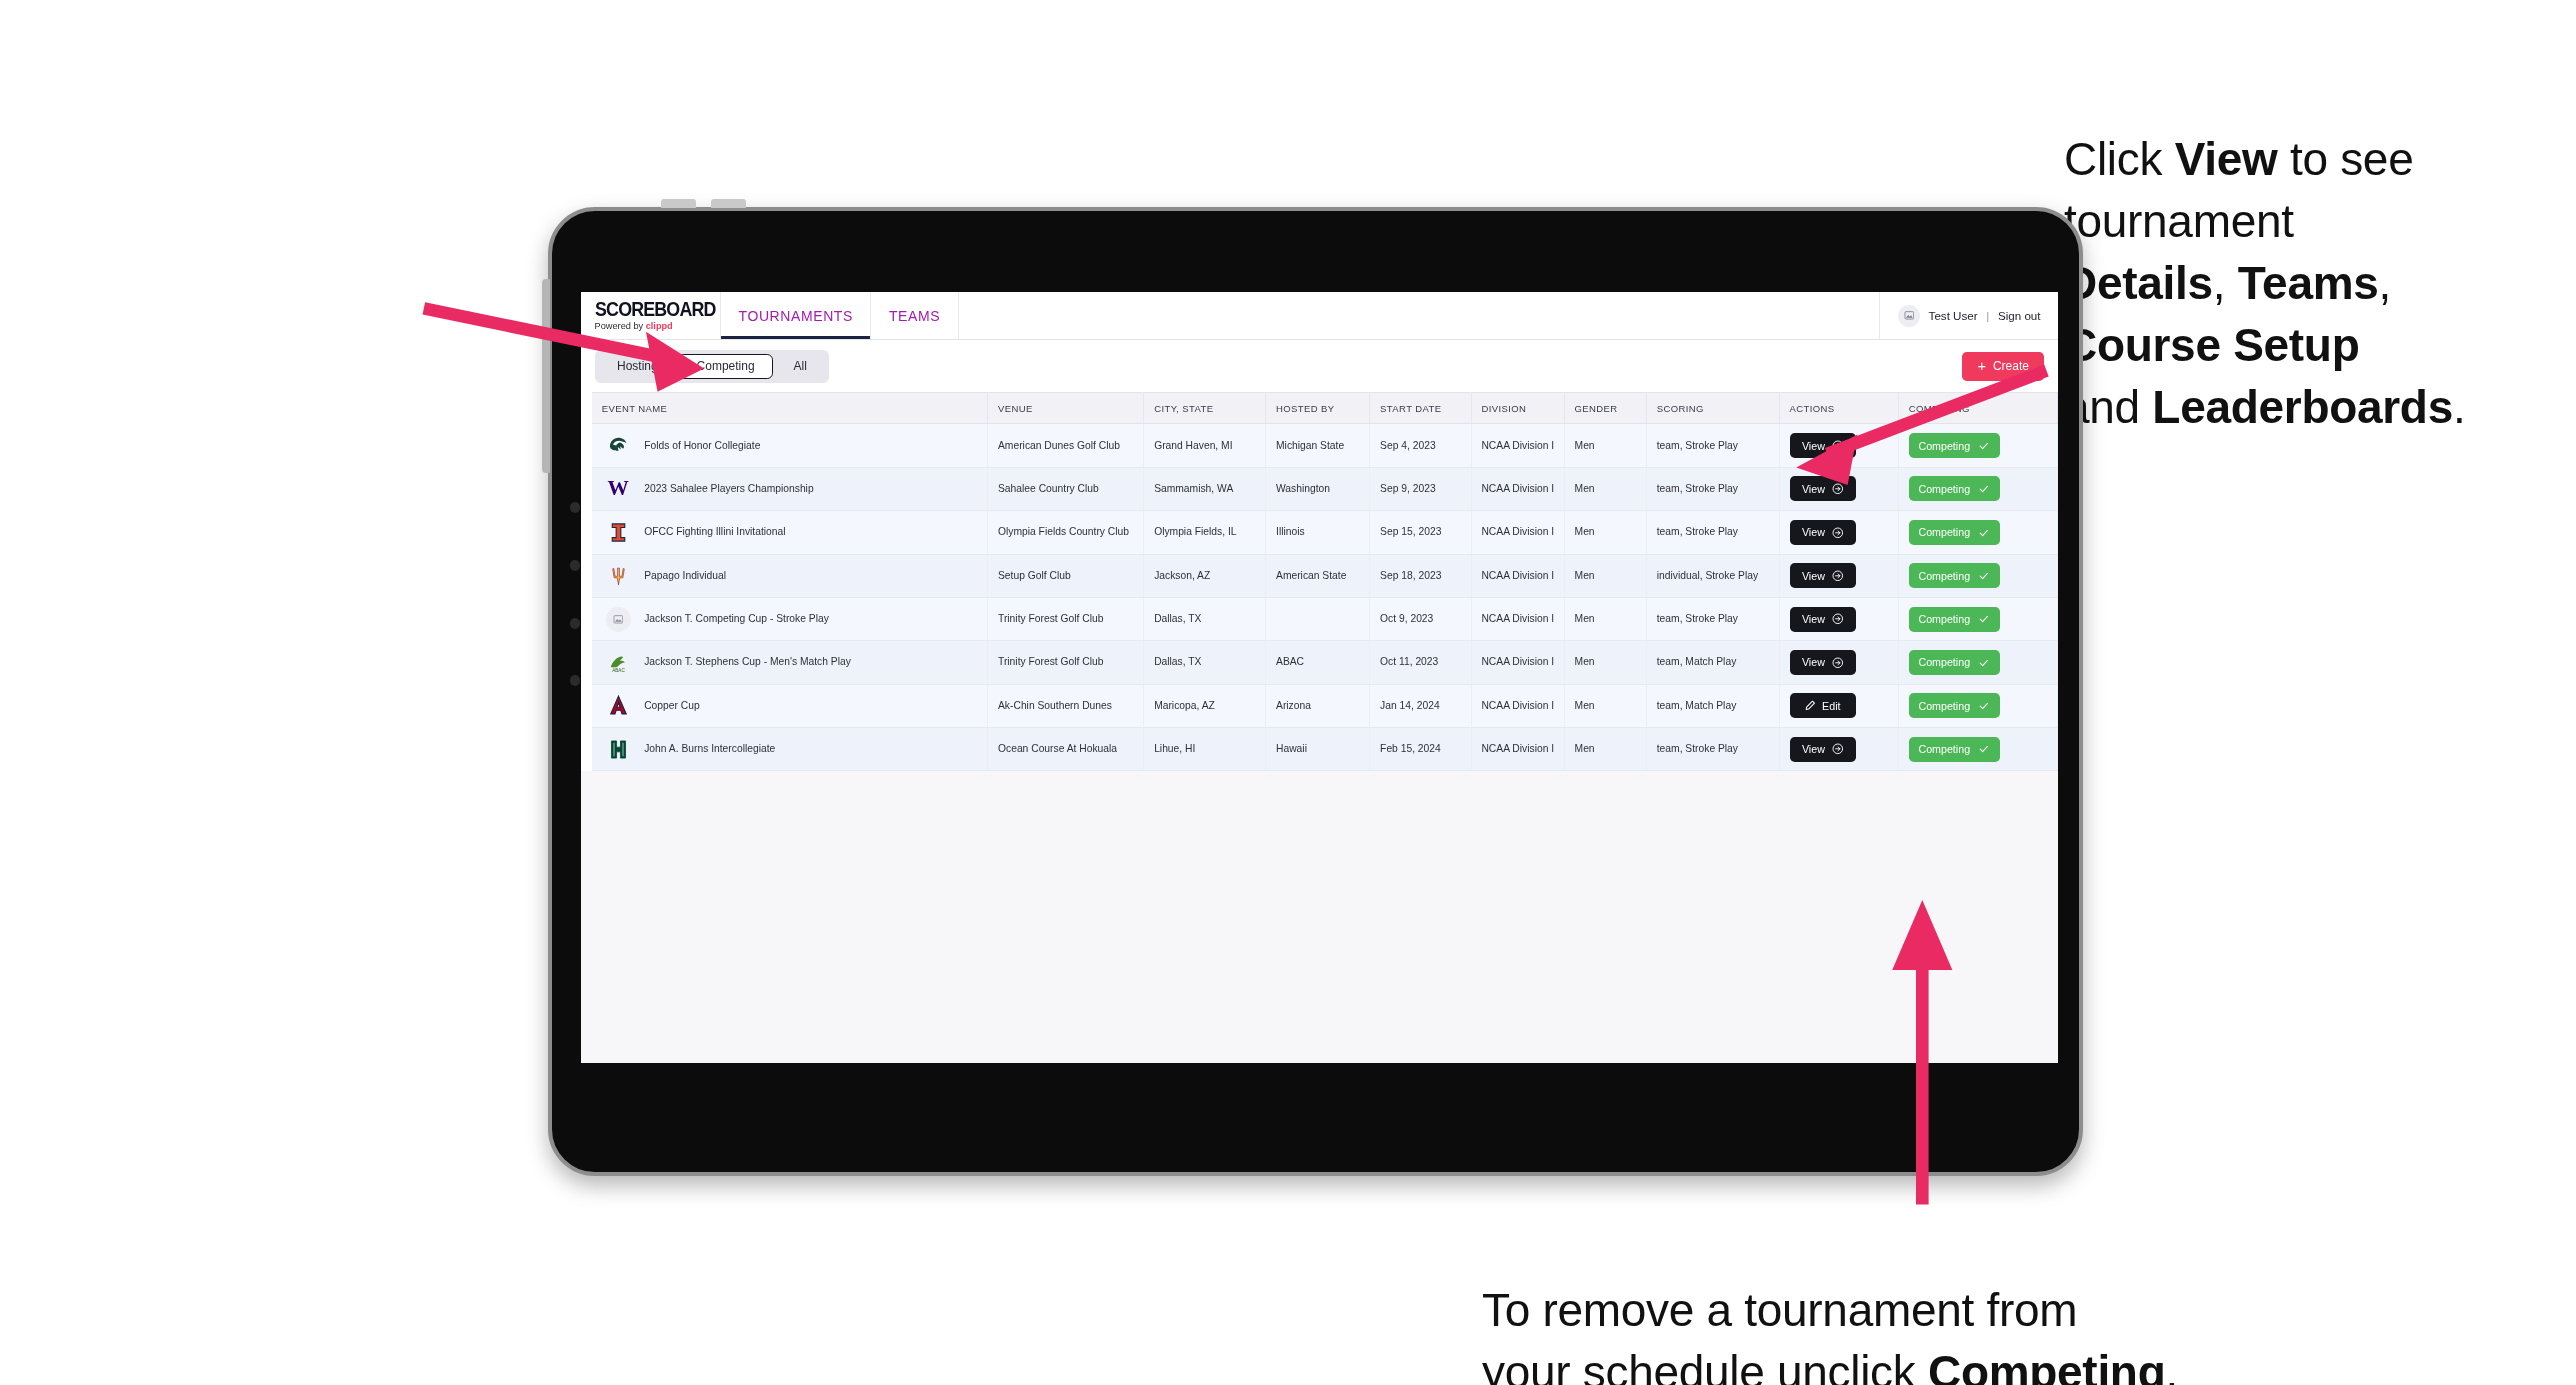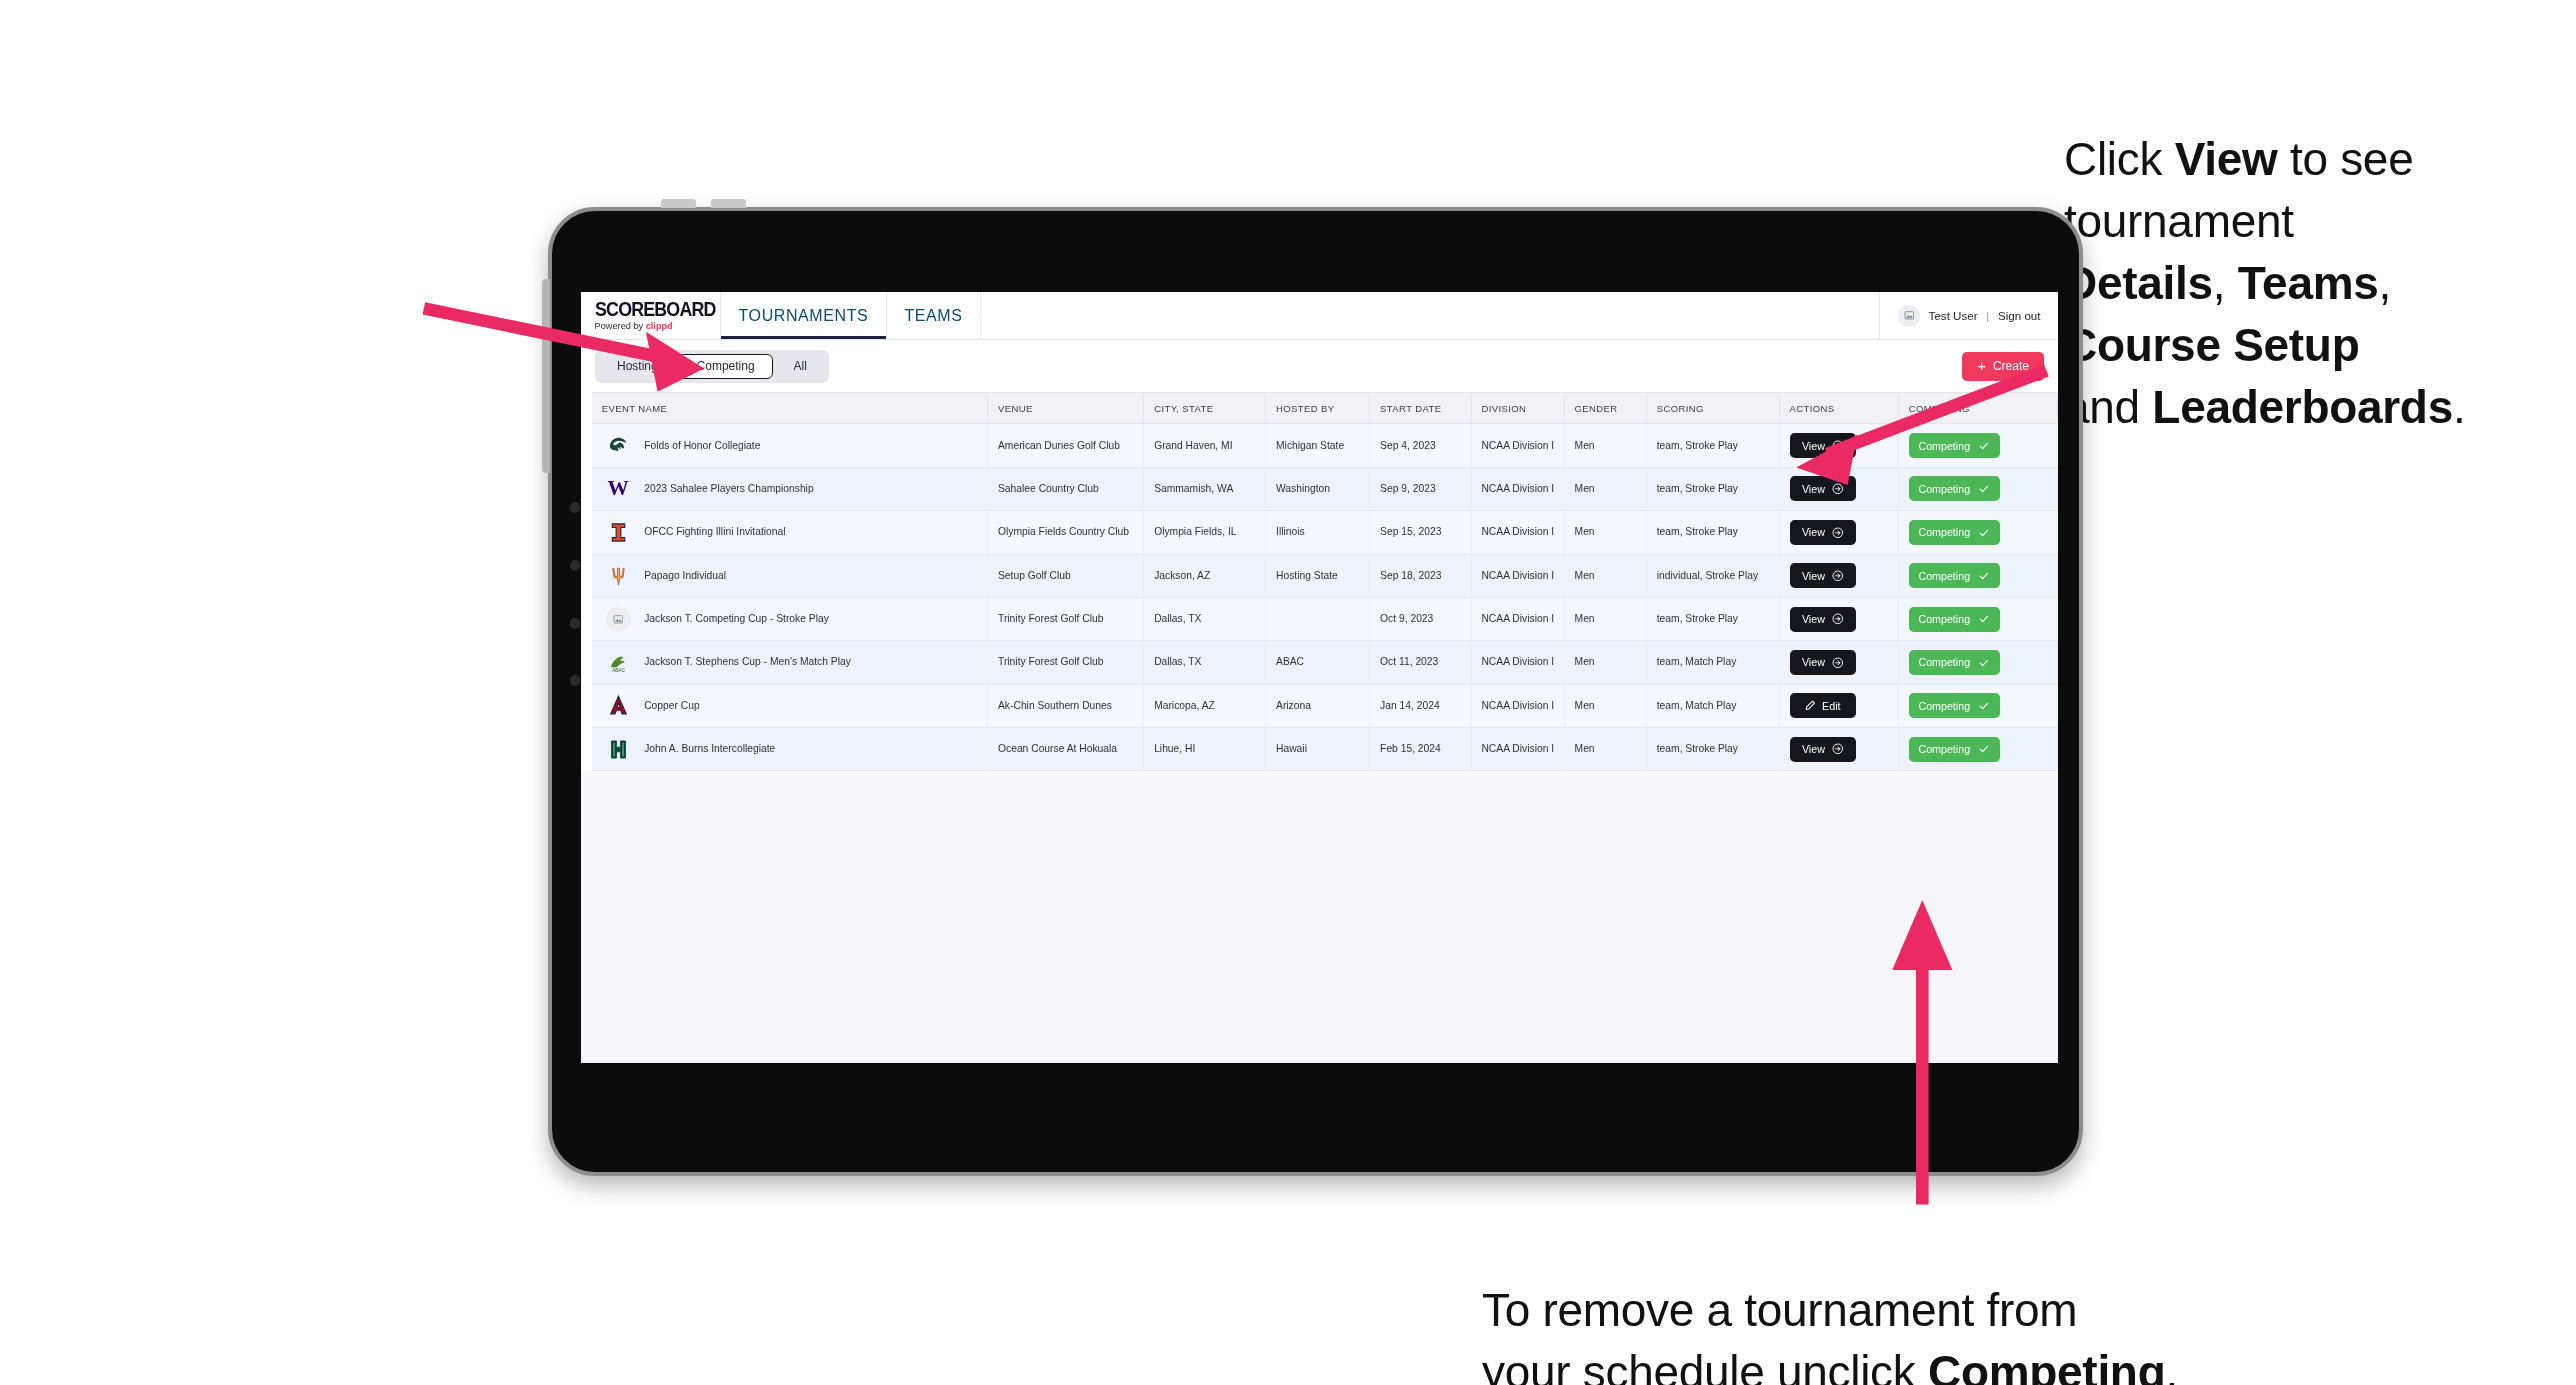--- a/index.html
+++ b/index.html
@@ -72,21 +72,21 @@
   #brand-title {
     font-family: "Liberation Sans", sans-serif;
     font-weight: 700; font-size: 19.4px; letter-spacing: -0.9px;
     color: #11111f; line-height: 1; transform: scaleX(0.92); transform-origin: left center;
   }
   #brand-sub { font-size: 9.2px; color: #2b2b36; margin-top: 1.9px; letter-spacing: 0px; }
   #brand-sub em { color: #ef3a5d; font-style: normal; font-weight: 700; }
 
   .navtab {
     display: flex; align-items: center; padding: 0 17.5px;
-    font-size: 16px; letter-spacing: 0.6px; color: #0c4a6e;
+    font-size: 14px; letter-spacing: 0.6px; color: #a21caf;
     border-right: 1px solid #e8e8ee; position: relative; cursor: pointer;
   }
   .navtab.active::after {
     content: ""; position: absolute; left: 0; right: 0; bottom: 0; height: 2.9px; background: #1b2340;
   }
   #nav-spacer { flex: 1; border-right: 1px solid #e8e8ee; }
   #user-area { display: flex; align-items: center; gap: 8.7px; padding: 0 17.5px; }
   #avatar {
     width: 22px; height: 22px; border-radius: 50%; background: #ededf2;
     display: flex; align-items: center; justify-content: center;
@@ -362,21 +362,21 @@
                     <span class="logo">
                       <svg viewBox="0 0 32 32" width="25" height="25">
                         <path d="M10 7 L11.6 17 L14.8 17 L14.8 6.5 L17.2 6.5 L17.2 17 L20.4 17 L22 7 L23.4 7.4 L21.6 19 L17.6 19 L16 28 L14.4 19 L10.4 19 L8.6 7.4 Z" fill="#FFC627" stroke="#8C1D40" stroke-width="0.8"></path>
                       </svg>
                     </span>
                     <span>Papago Individual</span>
                   </span>
                 </td>
                 <td>Setup Golf Club</td>
                 <td>Jackson, AZ</td>
-                <td>Hosting State</td>
+                <td>American State</td>
                 <td>Sep 18, 2023</td>
                 <td>NCAA Division I</td>
                 <td>Men</td>
                 <td>individual, Stroke Play</td>
                 <td><button class="btn-view">
                     <span>View</span>
                     <svg class="ico-arrow-circle" viewBox="0 0 16 16">
                       <circle cx="8" cy="8" r="6.6" fill="none" stroke="#fff" stroke-width="1.3"></circle>
                       <path d="M5 8h6M8.3 5.3 L11 8 L8.3 10.7" fill="none" stroke="#fff" stroke-width="1.3" stroke-linecap="round" stroke-linejoin="round"></path>
                     </svg>

